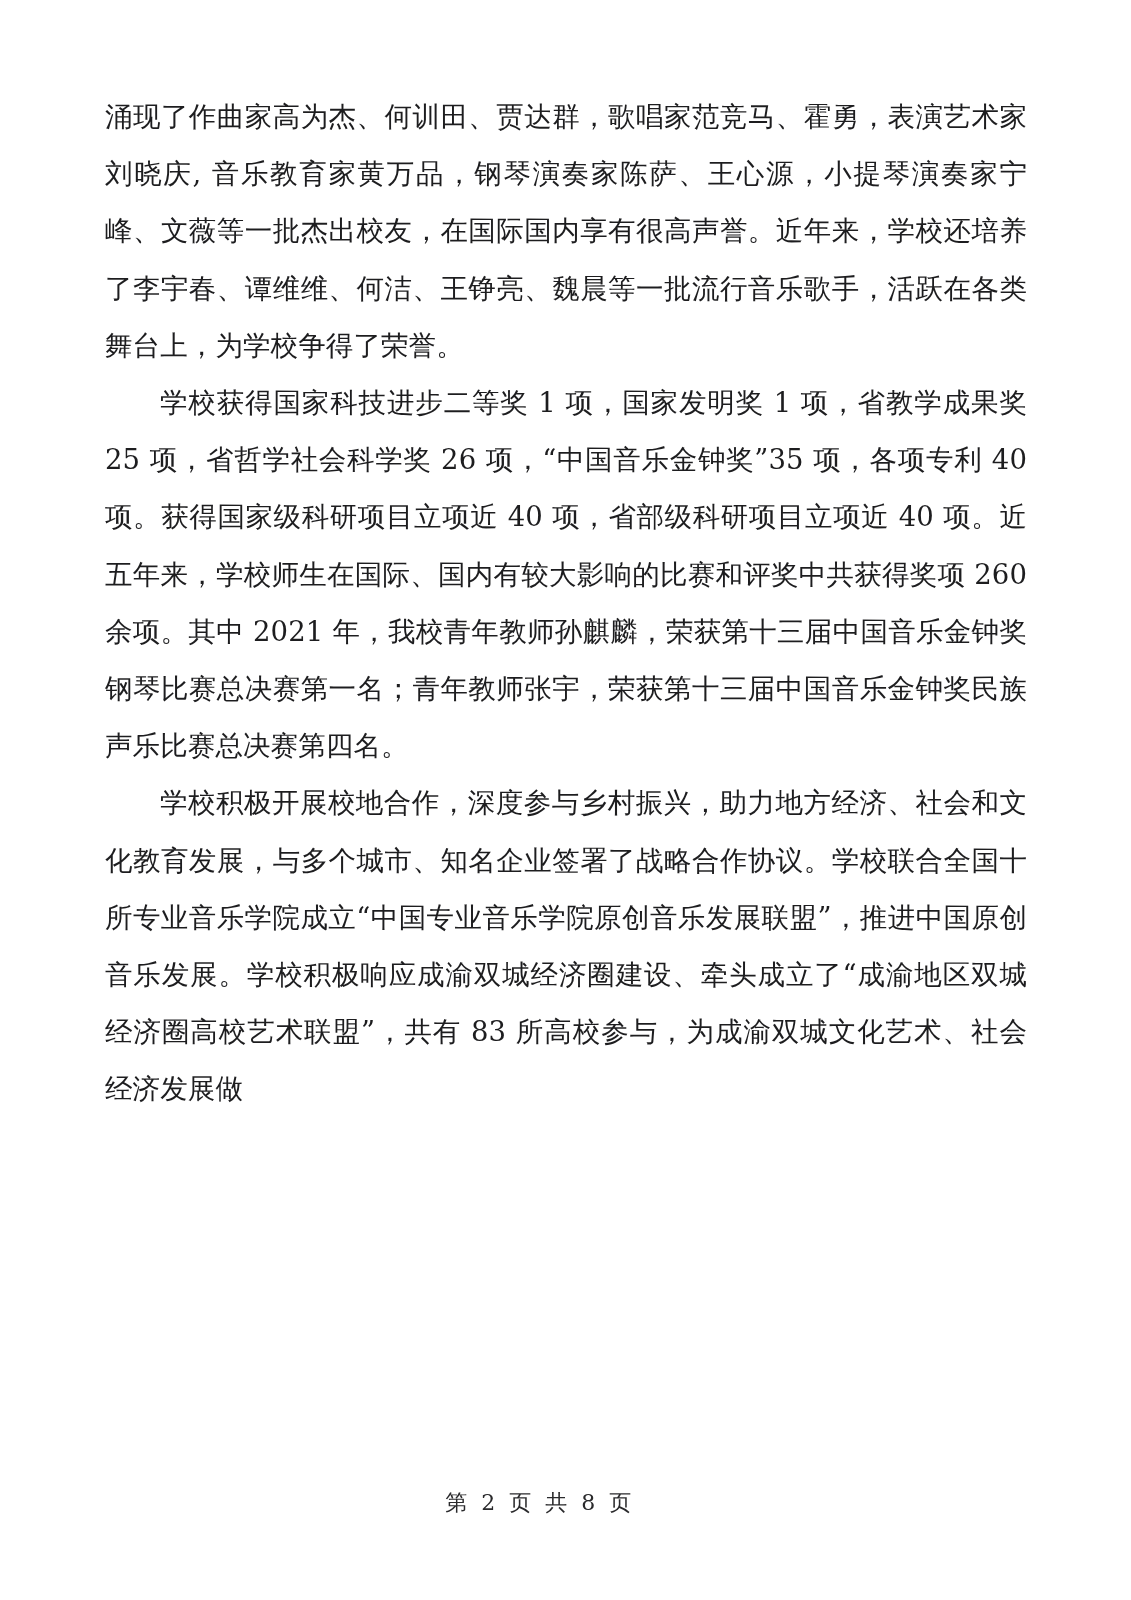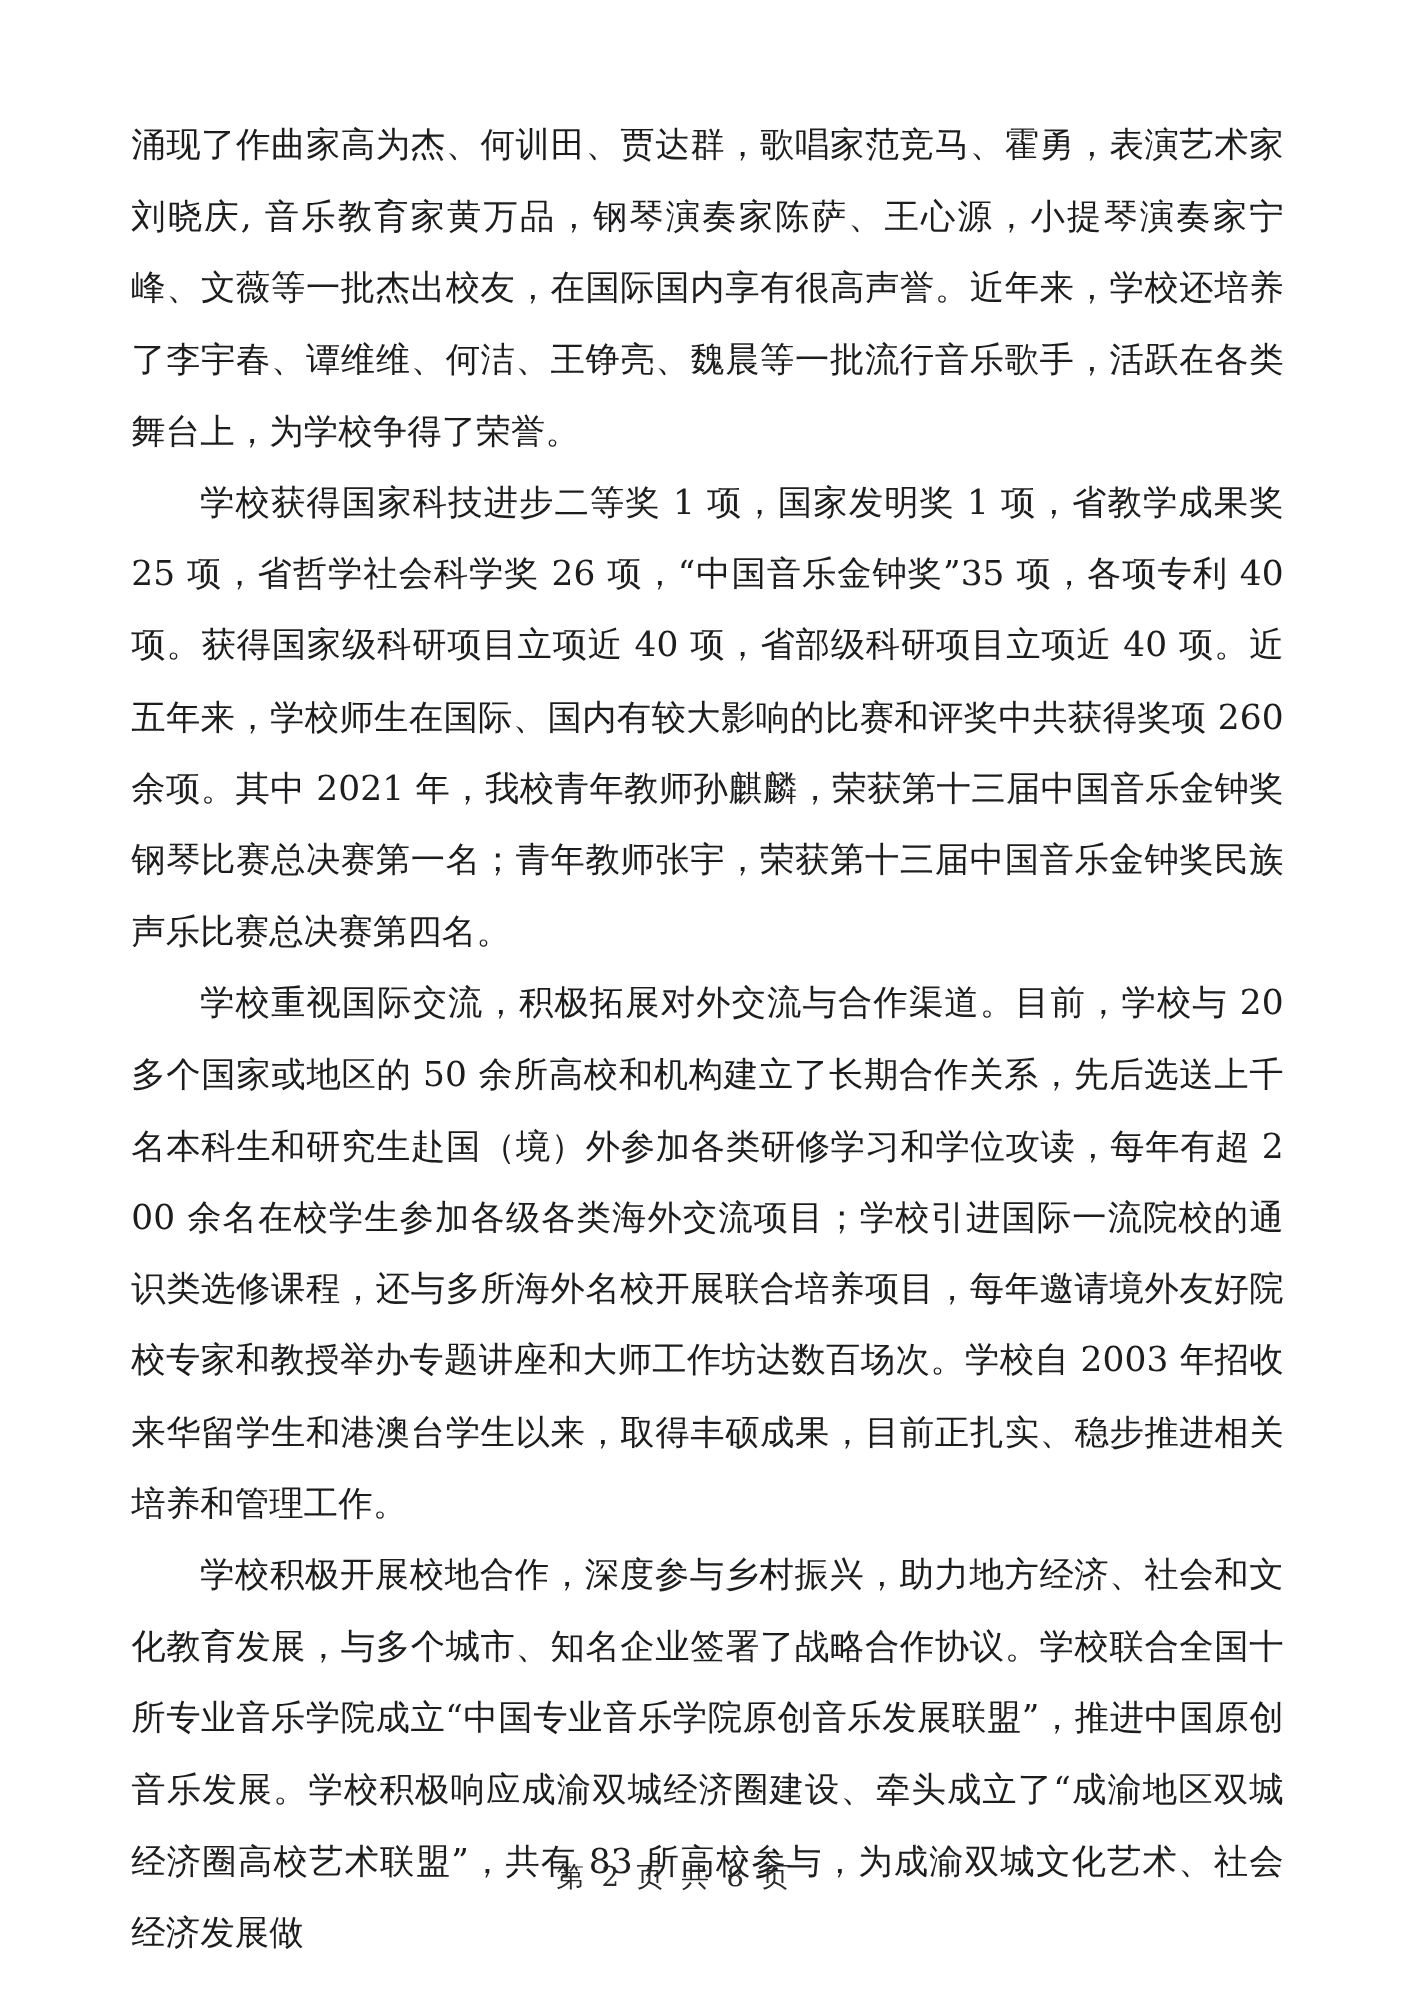--- a/index.html
+++ b/index.html
@@ -60,21 +60,20 @@
 <body>
 
 <div class="page">
 
   <div class="page-body">
 
     <p class="para">涌现了作曲家高为杰、何训田、贾达群，歌唱家范竞马、霍勇，表演艺术家刘晓庆, 音乐教育家黄万品，钢琴演奏家陈萨、王心源，小提琴演奏家宁峰、文薇等一批杰出校友，在国际国内享有很高声誉。近年来，学校还培养了李宇春、谭维维、何洁、王铮亮、魏晨等一批流行音乐歌手，活跃在各类舞台上，为学校争得了荣誉。</p>
 
     <p class="para indent">学校获得国家科技进步二等奖 1 项，国家发明奖 1 项，省教学成果奖 25 项，省哲学社会科学奖 26 项，“中国音乐金钟奖”35 项，各项专利 40 项。获得国家级科研项目立项近 40 项，省部级科研项目立项近 40 项。近五年来，学校师生在国际、国内有较大影响的比赛和评奖中共获得奖项 260 余项。其中 2021 年，我校青年教师孙麒麟，荣获第十三届中国音乐金钟奖钢琴比赛总决赛第一名；青年教师张宇，荣获第十三届中国音乐金钟奖民族声乐比赛总决赛第四名。</p>
 
-    <p class="para indent">学校重视国际交流，积极拓展对外交流与合作渠道。目前，学校与 20 多个国家或地区的 50 余所高校和机构建立了长期合作关系，先后选送上千名本科生和研究生赴国（境）外参加各类研修学习和学位攻读，每年有超 200 余名在校学生参加各级各类海外交流项目；学校引进国际一流院校的通识类选修课程，还与多所海外名校开展联合培养项目，每年邀请境外友好院校专家和教授举办专题讲座和大师工作坊达数百场次。学校自 2003 年招收来华留学生和港澳台学生以来，取得丰硕成果，目前正扎实、稳步推进相关培养和管理工作。</p>
 
     <p class="para indent">学校积极开展校地合作，深度参与乡村振兴，助力地方经济、社会和文化教育发展，与多个城市、知名企业签署了战略合作协议。学校联合全国十所专业音乐学院成立“中国专业音乐学院原创音乐发展联盟”，推进中国原创音乐发展。学校积极响应成渝双城经济圈建设、牵头成立了“成渝地区双城经济圈高校艺术联盟”，共有 83 所高校参与，为成渝双城文化艺术、社会经济发展做</p>
 
   </div>
 
   <div class="footer">第 2 页 共 8 页</div>
 
 </div>
 
 </body></html>

